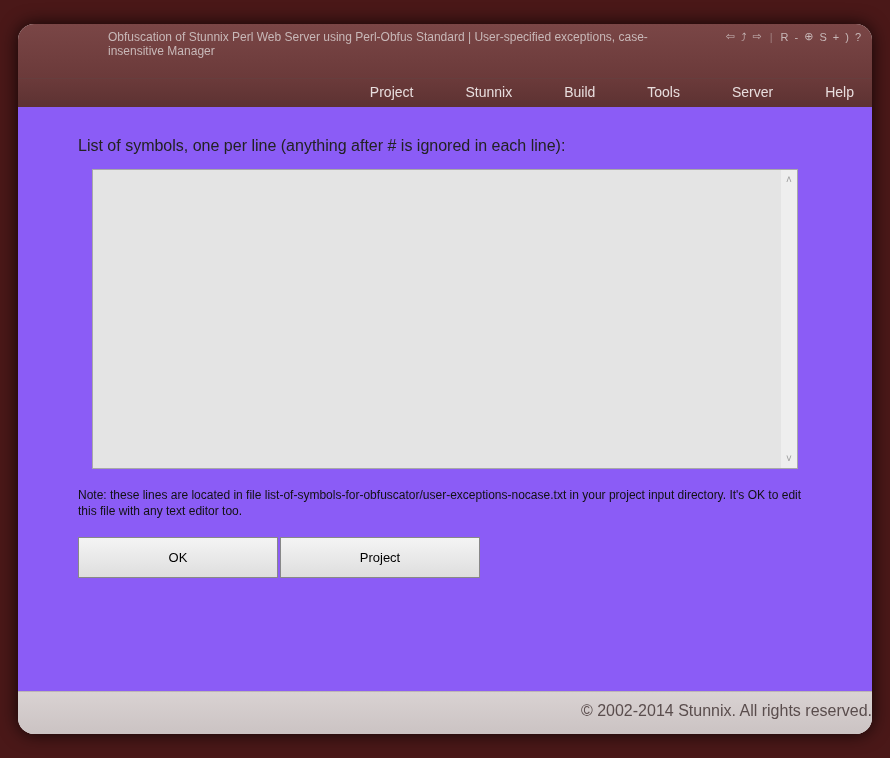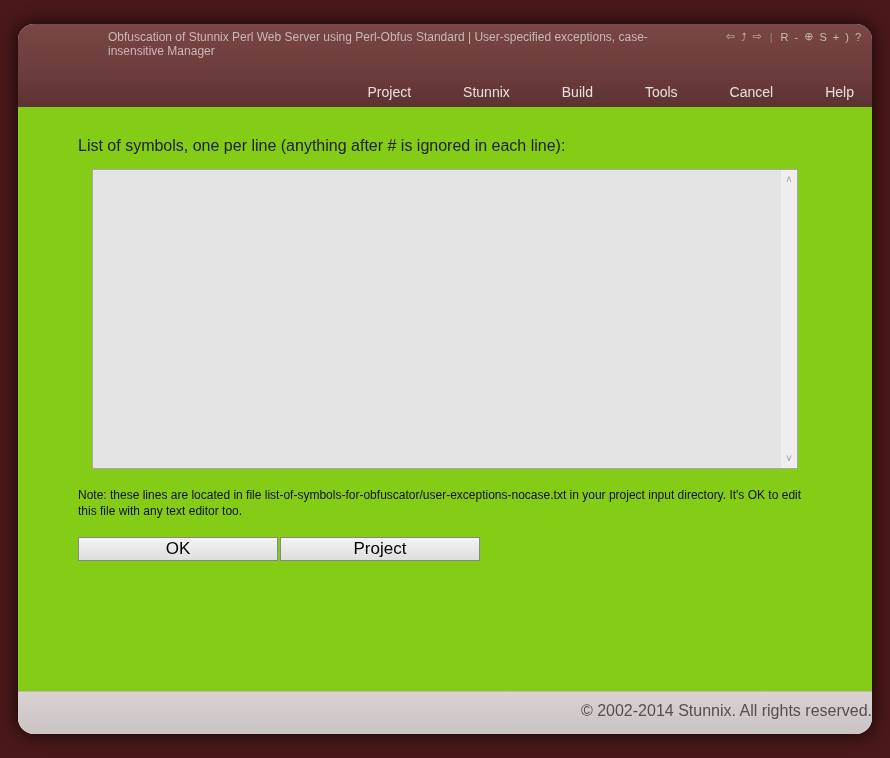--- a/index.html
+++ b/index.html
@@ -57,21 +57,21 @@
   border-top: 1px solid rgba(255,255,255,0.06);
 }
 .nav-item {
   padding: 5px 18px 7px;
   color: #e8dede;
   font-size: 14px;
   cursor: pointer;
 }
 .content {
   flex: 1;
-  background: #84cc16;
+  background: #8b5cf6;
   padding: 30px 60px 10px 60px;
   overflow: auto;
 }
 .heading {
   font-size: 16px;
   color: #222;
   margin-bottom: 14px;
   font-weight: normal;
 }
 .desc {
@@ -111,24 +111,24 @@
 .scroll span { cursor: default; }
 .note {
   font-size: 12px;
   color: #111;
   line-height: 16px;
   margin-bottom: 18px;
 }
 .buttons { display: flex; gap: 2px; }
 .btn {
   width: 200px;
-  height: 24px;
+  height: 41px;
   border: 1px solid #888;
   background: linear-gradient(to bottom, #f4f4f4, #dedede);
-  font-size: 17px;
+  font-size: 13px;
   cursor: pointer;
   color: #000;
 }
 .footer {
   background: linear-gradient(to bottom, #d9d2d2, #cbc3c3);
   border-top: 1px solid #bdb5b5;
   text-align: right;
   padding: 10px 0 14px;
   font-size: 16px;
   color: #5a4d4d;
@@ -155,21 +155,21 @@
       <span>)</span>
       <span>?</span>
     </div>
   </div>
 
   <div class="nav">
     <div class="nav-item">Project</div>
     <div class="nav-item">Stunnix</div>
     <div class="nav-item">Build</div>
     <div class="nav-item">Tools</div>
-    <div class="nav-item">Cancel</div>
+    <div class="nav-item">Server</div>
     <div class="nav-item">Help</div>
   </div>
 
   <div class="content">
     <div class="heading">List of symbols, one per line (anything after # is ignored in each line):</div>
 
     <div class="textarea-wrap">
       <textarea class="textarea-inner" value="" style=""></textarea>
       <div class="scroll">
         <span>˄</span>

